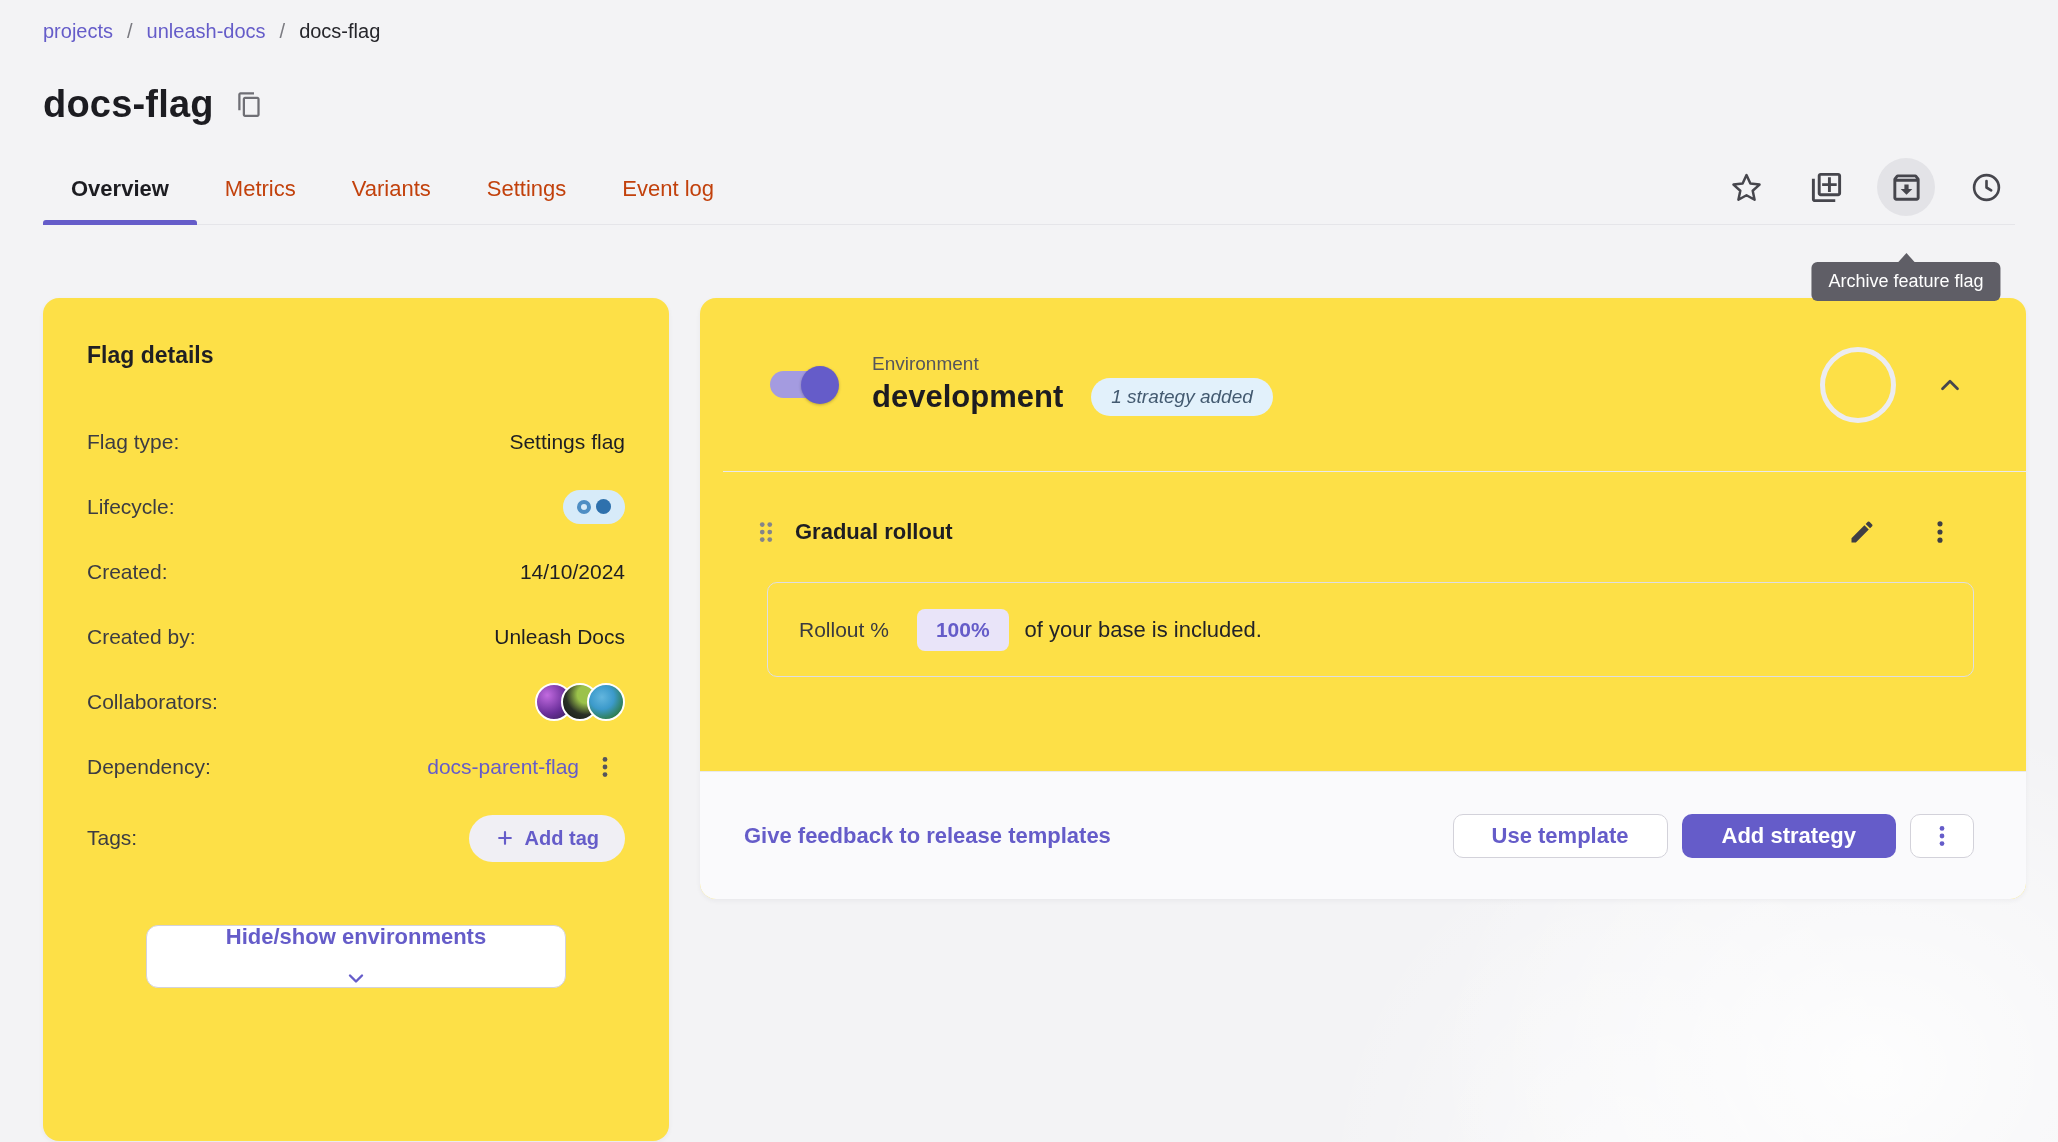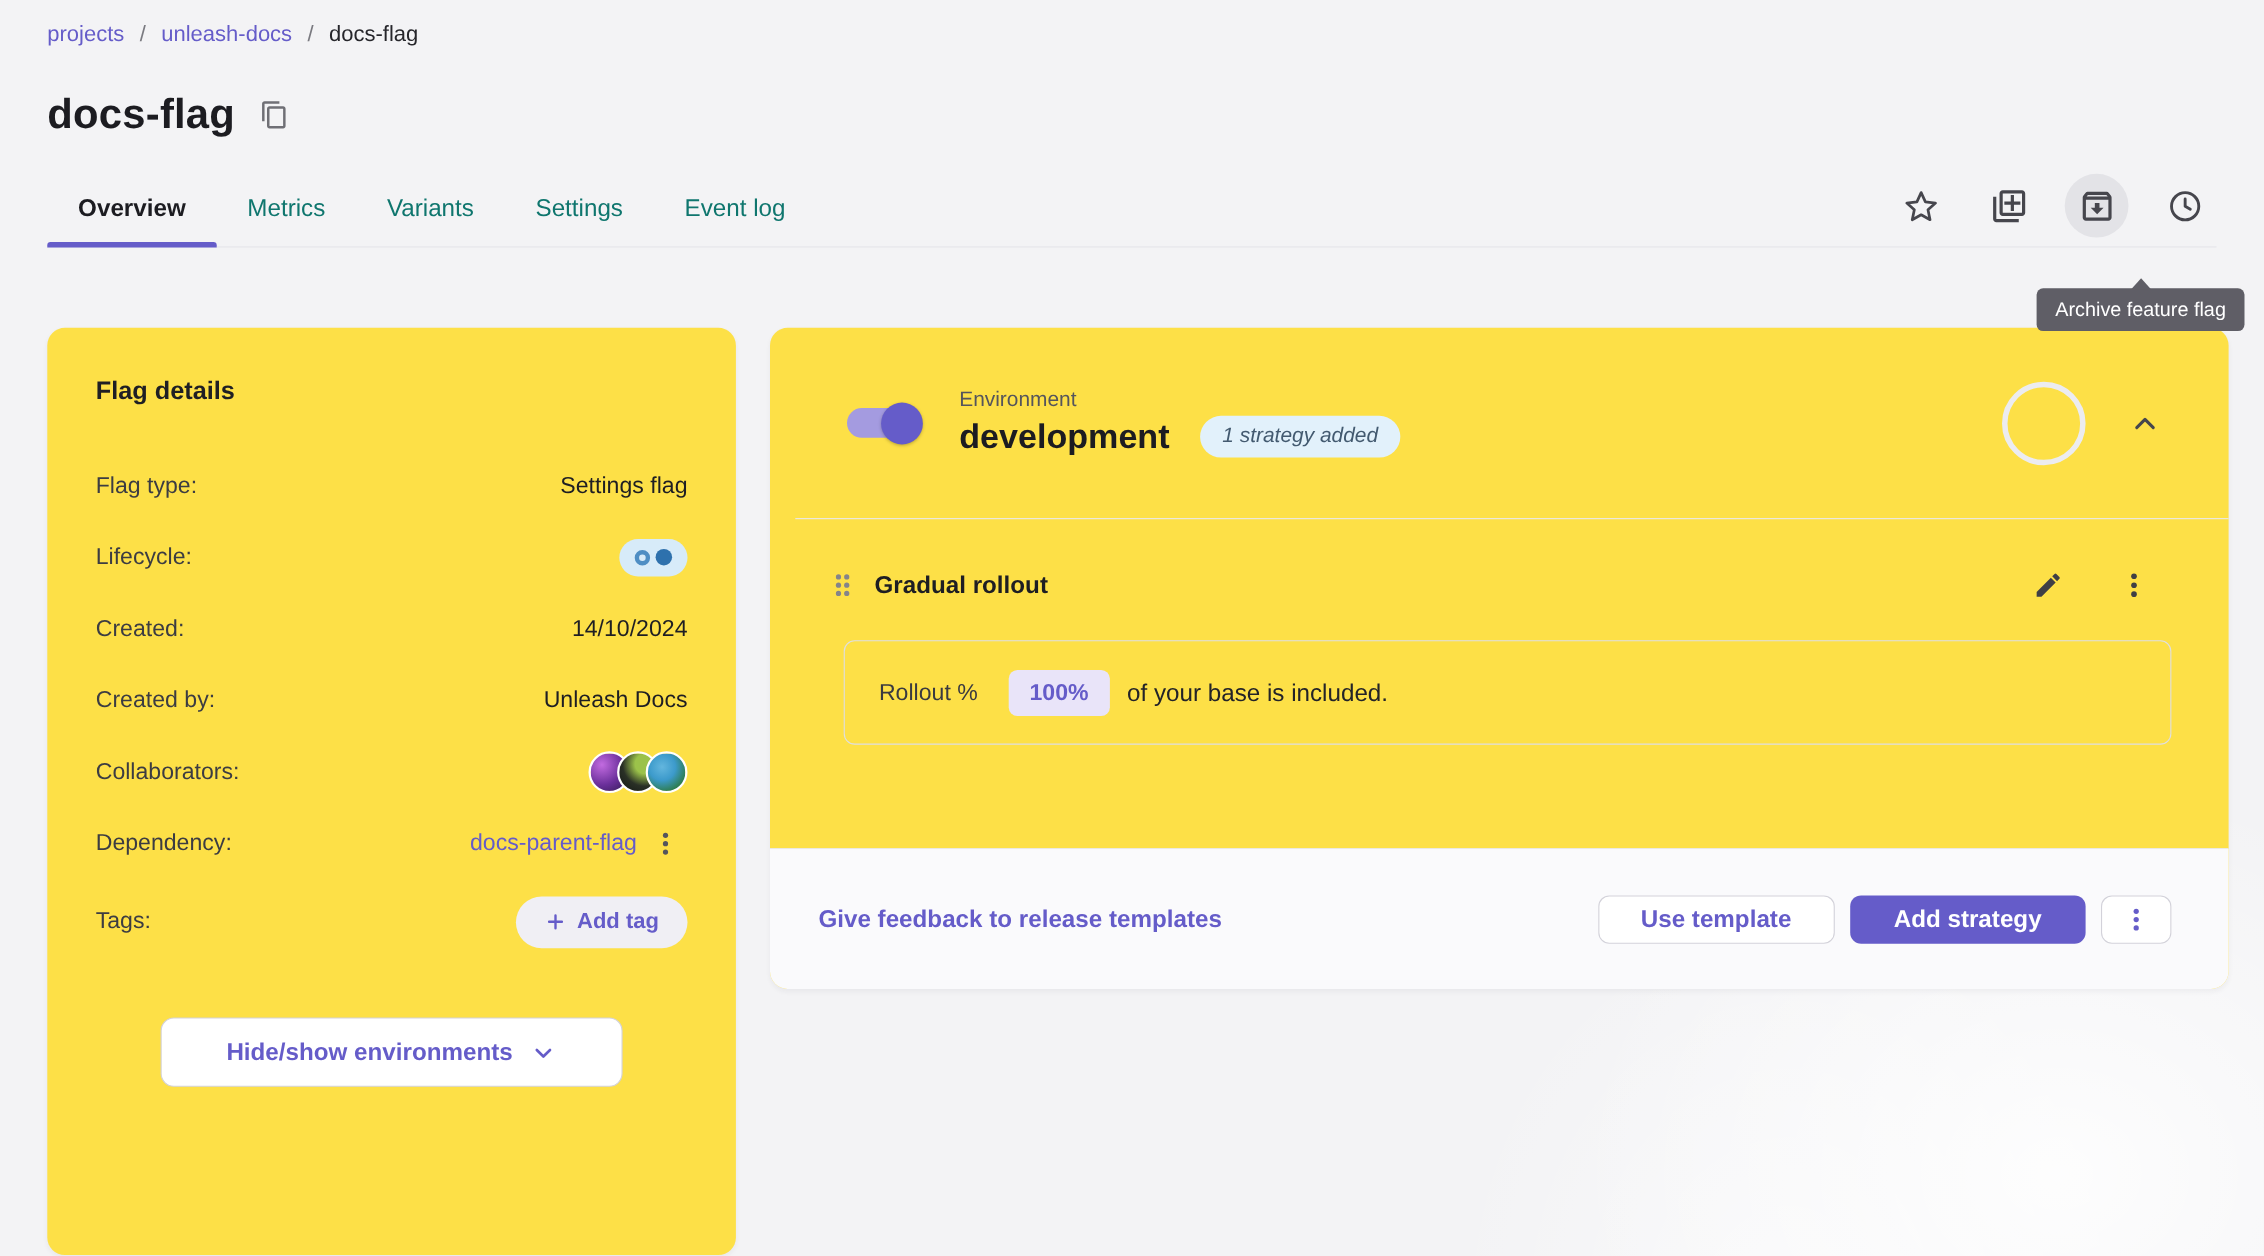--- a/index.html
+++ b/index.html
@@ -32,31 +32,31 @@
   .header{padding:20px 43px 0; position:relative;}
   .breadcrumb{display:flex; align-items:center; gap:14px; font-size:20px; color:#6B6B71;}
   .crumb-link{color:var(--accent); cursor:pointer; text-decoration:none;}
   .crumb-sep{color:#7A7A80;}
   .crumb-current{color:#26262B;}
   .title-row{margin-top:40px; display:flex; align-items:center; gap:22px;}
   .page-title{font-size:38px; font-weight:600; color:#1C1C21; letter-spacing:.2px;}
   .copy-title-btn{background:none; border:none; color:#6F6F75; cursor:pointer; display:flex; align-items:center;}
   .tabs-row{margin-top:30px; display:flex; align-items:center; border-bottom:1px solid #E5E5E9;}
   .tabs{display:flex;}
-  .tab{padding:20px 28px 22px; font-size:22px; color:#0f766e; position:relative; cursor:pointer; background:none; border:none; font-family:inherit;}
+  .tab{padding:20px 28px 22px; font-size:22px; color:#c2410c; position:relative; cursor:pointer; background:none; border:none; font-family:inherit;}
   .tab.active{font-weight:700; color:#1C1C21;}
   .tab.active::after{content:""; position:absolute; left:0; right:0; bottom:-1px; height:5px; background:var(--accent); border-radius:3px 3px 0 0;}
   .header-icons{margin-left:auto; display:flex; align-items:center; gap:22px; padding-bottom:6px;}
   .icon-btn{width:58px; height:58px; border:none; background:none; border-radius:50%; display:flex; align-items:center; justify-content:center; color:#46464D; cursor:pointer; position:relative;}
   .icon-btn.highlight{background:#E3E3E7;}
   .icon-btn svg{width:35px; height:35px;}
   .tooltip{
     position:absolute; top:104px; left:50%; transform:translateX(-50%);
     background:var(--tooltip-bg); color:#fff; font-size:18px; font-weight:500;
-    padding:9px 17px; border-radius:6px; white-space:nowrap; z-index:50;margin-left:40px;
+    padding:9px 17px; border-radius:6px; white-space:nowrap; z-index:50;
   }
   .tooltip::before{
     content:""; position:absolute; top:-9px; left:50%; transform:translateX(-50%);
     border-left:9px solid transparent; border-right:9px solid transparent;
     border-bottom:10px solid var(--tooltip-bg);
   }
   
   .card{background:#fde047; border-radius:16px; box-shadow:0 2px 5px rgba(30,30,50,.05); position:absolute;}
   .card-left{left:43px; top:298px; width:626px; height:843px; padding:44px 44px 0;}
   .card-right{left:700px; top:298px; width:1326px; height:601px;padding-left:23px;}
@@ -76,21 +76,21 @@
   .avatar.a2{background:radial-gradient(circle at 68% 28%, #9BC24A 0 26%, #2A3026 60%, #121613);}
   .avatar.a3{background:radial-gradient(circle at 38% 36%, #63B6DE, #3C9ACB 40%, #2E7D4F 75%, #1F5B3A);}
   .dep-value{display:flex; align-items:center; gap:6px;}
   .link{color:var(--accent); cursor:pointer; text-decoration:none;}
   .kebab-btn{background:none; border:none; color:#55555C; cursor:pointer; display:flex; align-items:center; justify-content:center; width:40px; height:40px;}
   .kebab-btn svg{width:26px; height:26px;}
   .add-tag-btn{display:inline-flex; align-items:center; gap:10px; padding:12px 26px; border-radius:999px; background:#F0EFF4; border:none; color:var(--accent); font-weight:700; font-size:20px; font-family:inherit; cursor:pointer;}
   .hide-show-btn{
     margin:48px auto 0; display:flex; align-items:center; justify-content:center; gap:16px;
     width:420px; height:63px; border:1px solid var(--border); border-radius:12px;
-    background:#fff; color:var(--accent); font-weight:700; font-size:22px; font-family:inherit; cursor:pointer;
+    background:#fff; color:var(--accent); font-weight:700; font-size:22px; font-family:inherit; cursor:pointer;flex-direction:column;
   }
   
   .env-header{height:174px; display:flex; align-items:center; padding:0 52px 0 47px; border-bottom:1px solid var(--divider);}
   .toggle{position:relative; width:66px; height:27px; border-radius:14px; background:#A49BE0; border:none; cursor:pointer; flex-shrink:0;}
   .toggle .knob{position:absolute; right:-3px; top:50%; transform:translateY(-50%); width:38px; height:38px; border-radius:50%; background:var(--accent); box-shadow:0 1px 3px rgba(0,0,0,.25);}
   .env-text{margin-left:36px;}
   .env-label{font-size:19px; color:var(--muted);}
   .env-name-row{display:flex; align-items:center; gap:28px; margin-top:3px;}
   .env-name{font-size:31px; font-weight:700; color:#1C1C21;}
   .env-badge{padding:8px 20px; border-radius:999px; background:#E2F1FB; color:#435A70; font-size:19px; font-weight:500;font-style:italic;}

